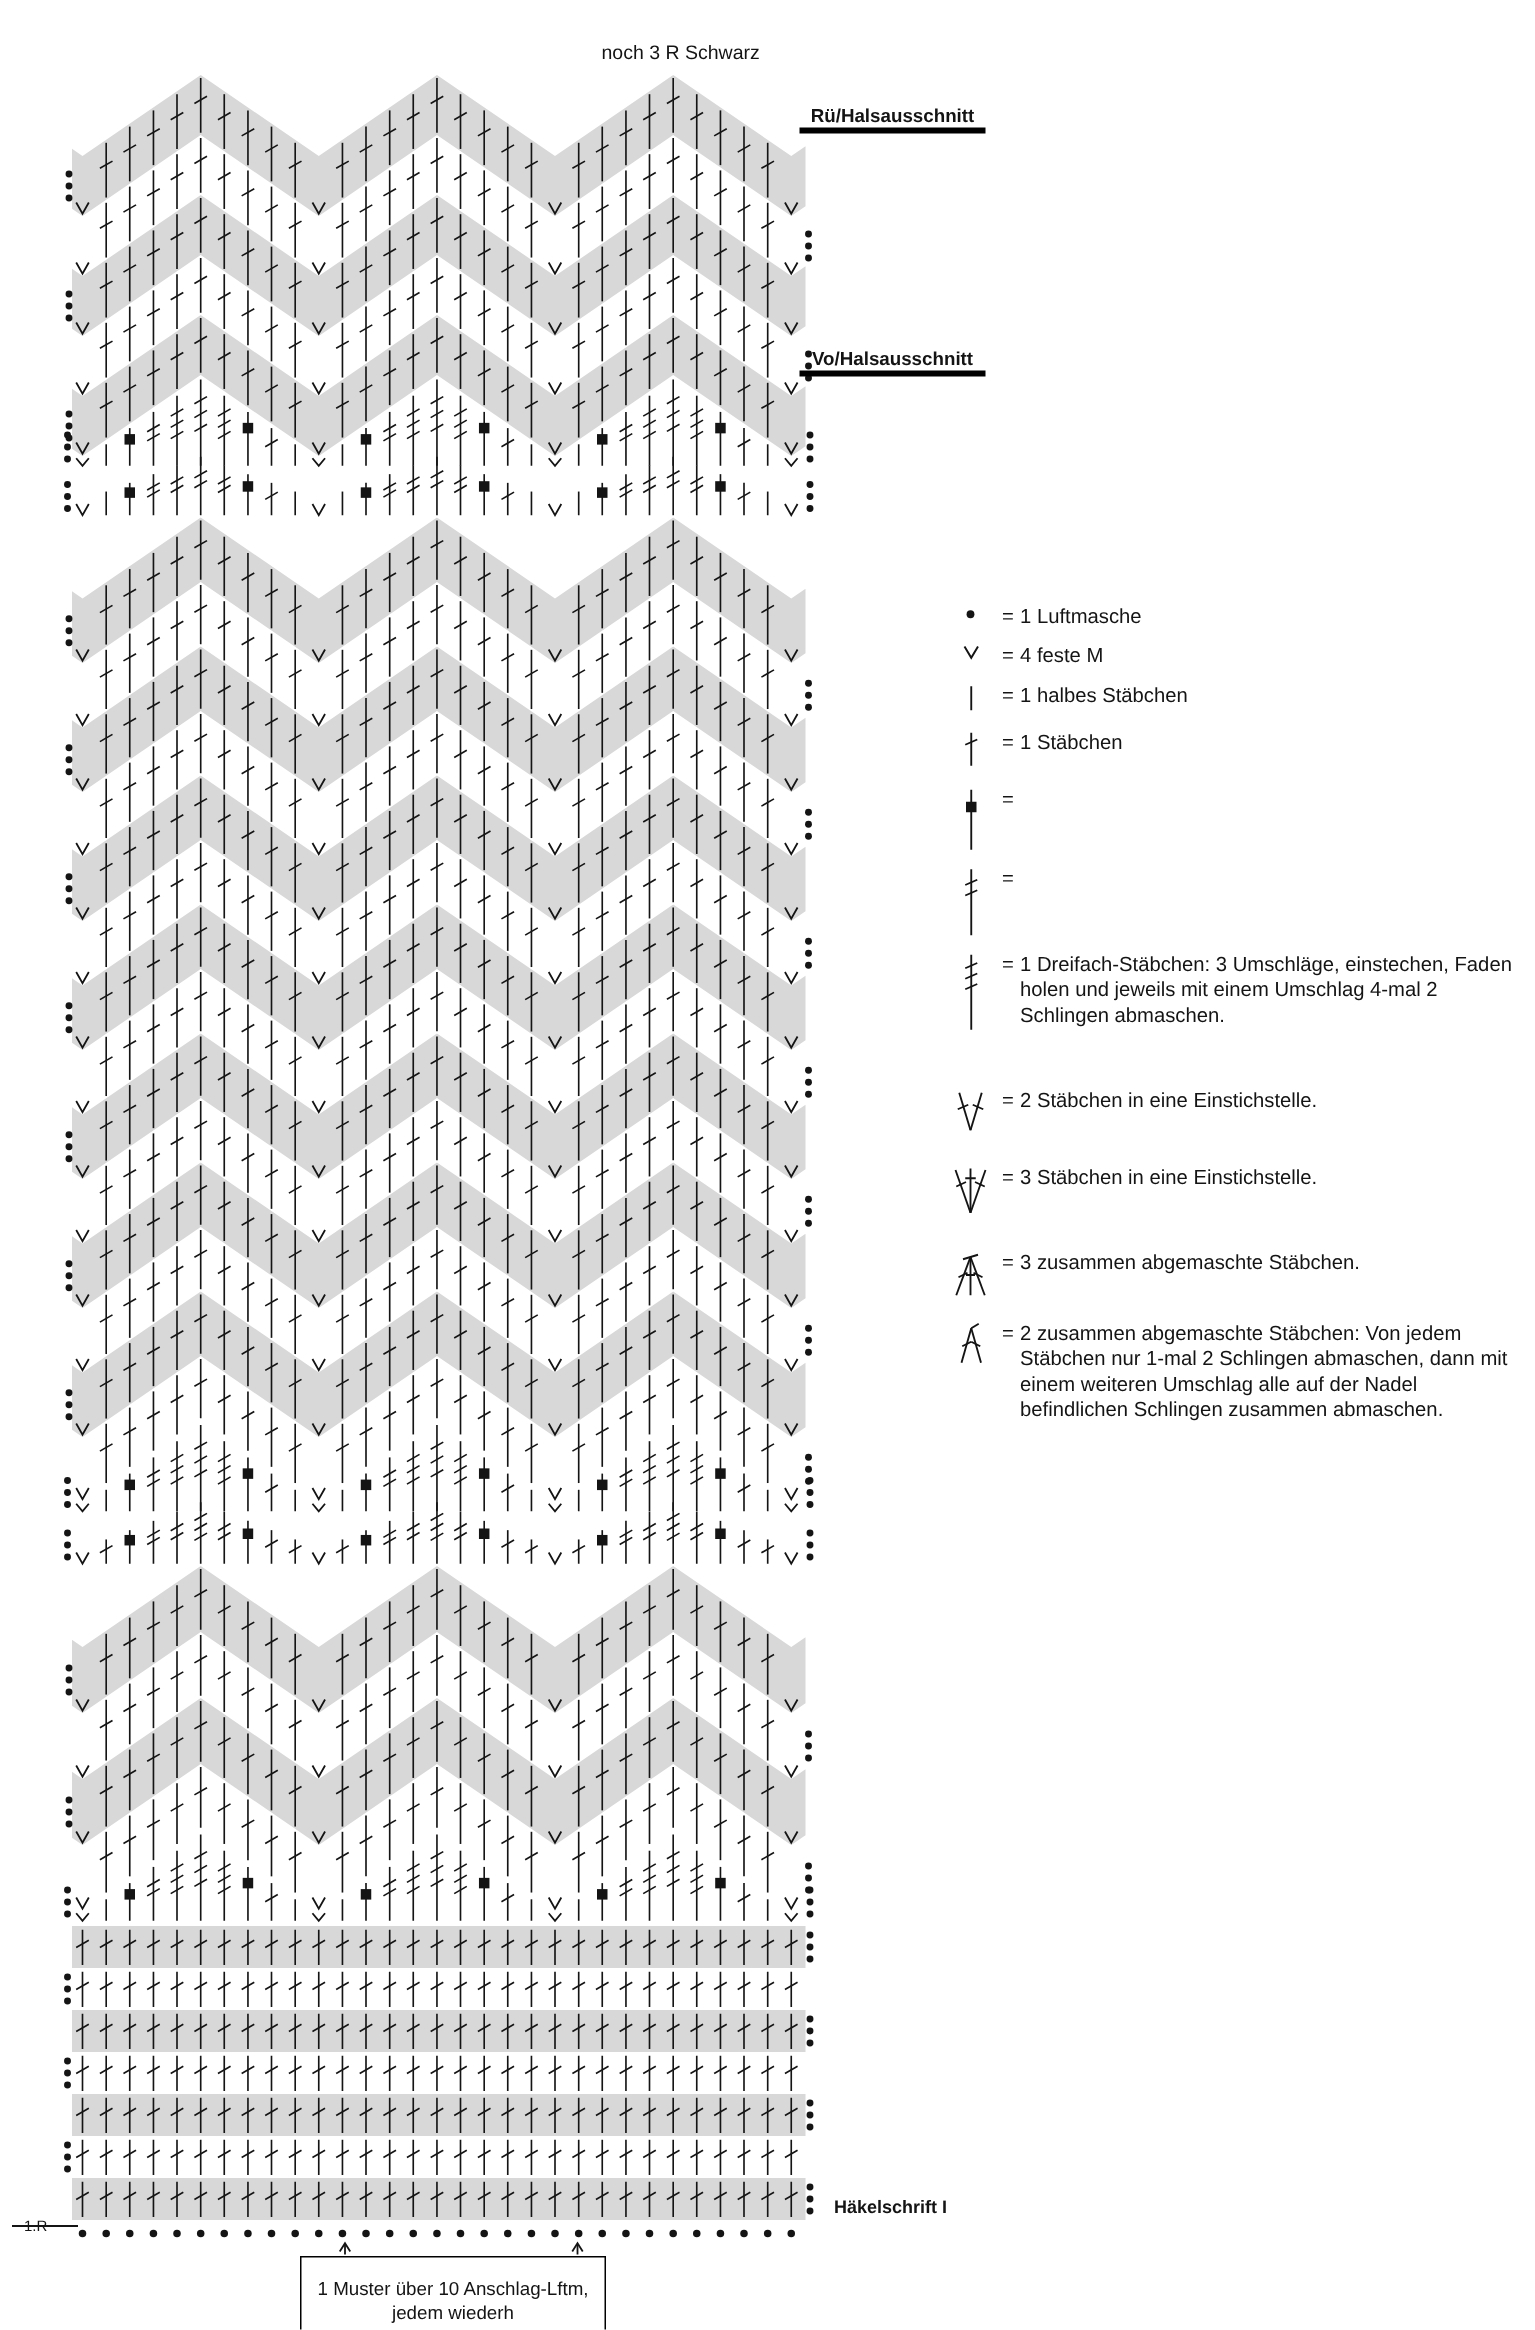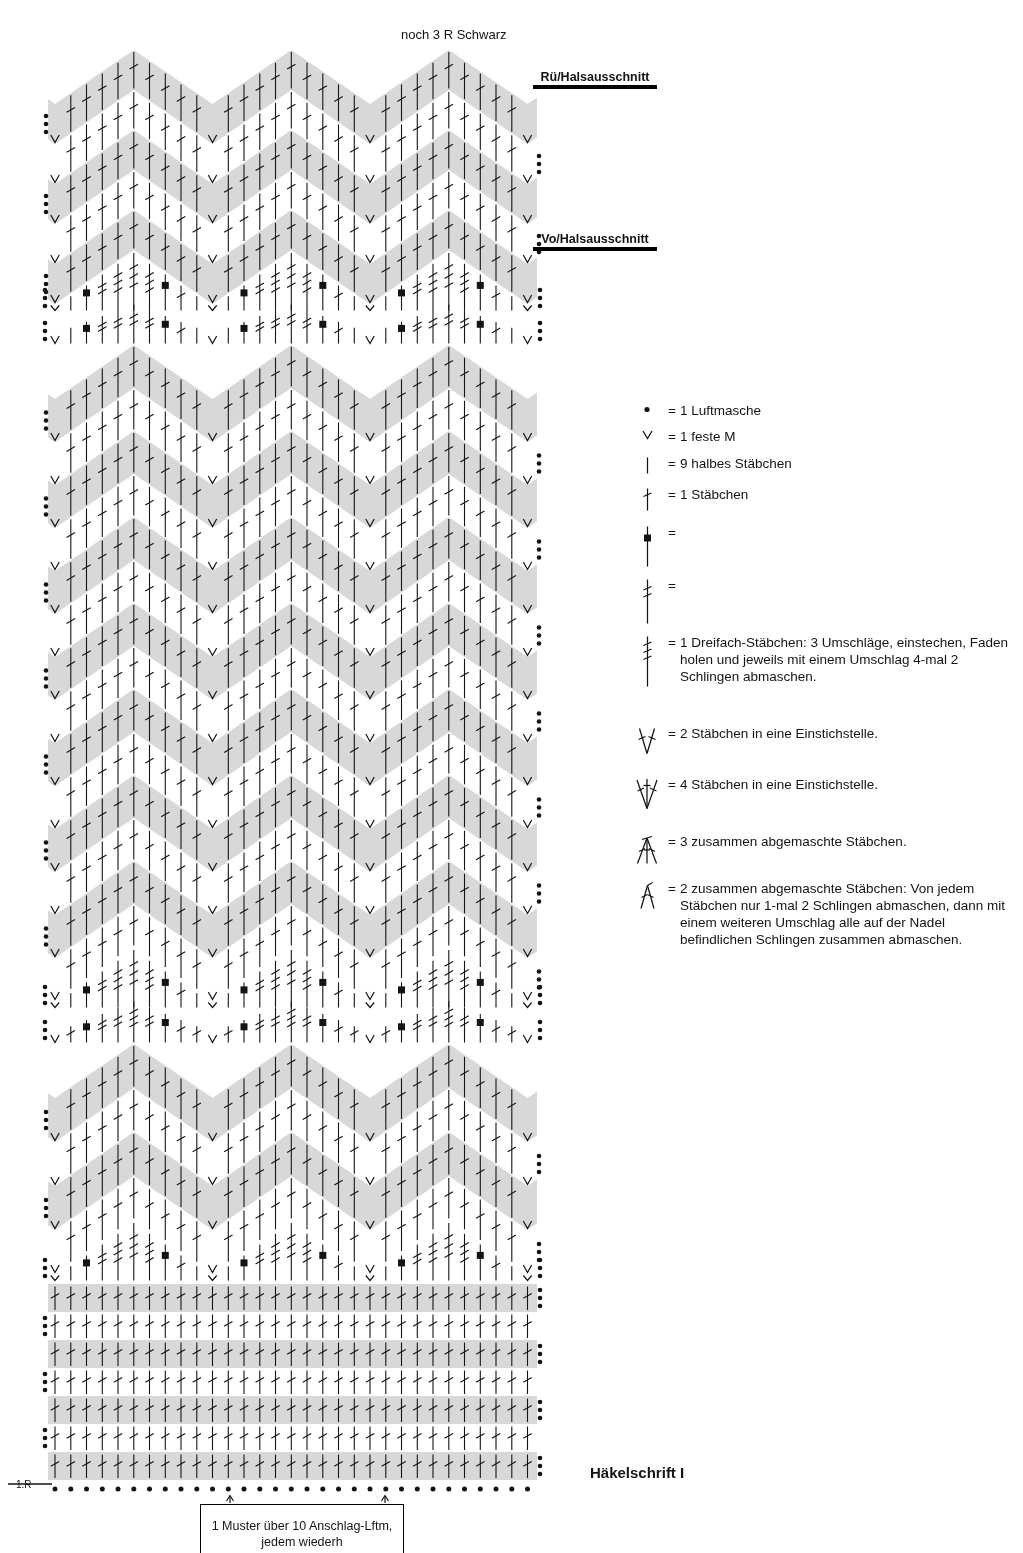--- a/index.html
+++ b/index.html
@@ -6,21 +6,21 @@
     font-family:"Liberation Sans",sans-serif;color:#141414;position:relative;overflow:hidden;}
   #chart-svg{position:absolute;left:0;top:0;}
   .lbl{position:absolute;font-size:13px;white-space:nowrap;}
   .bold{font-weight:bold;}
   .marker{position:absolute;}
   .marker .txt{font-size:12.5px;font-weight:bold;white-space:nowrap;text-align:center;}
   .marker .bar{height:3.5px;background:#000;margin-top:1px;width:124px;}
   #top-note{left:401px;top:27px;}
   #rue-marker{left:533px;top:70px;}
   #vo-marker{left:533px;top:232px;}
-  #chart-title{left:556px;top:1464px;font-size:15px;margin-left:34px;}
+  #chart-title{left:556px;top:1464px;font-size:12px;}
   #row1-label{left:16px;top:1479px;font-size:10px;}
   #caption-box{position:absolute;left:200px;top:1504px;width:198px;border:1px solid #000;
     background:#fff;text-align:center;font-size:12.5px;line-height:1.3;padding:13px 2px;}
   #legend{position:absolute;left:630px;top:403px;width:386px;}
   .legend-item{display:flex;align-items:flex-start;font-size:13.5px;line-height:1.24;}
   .legend-sym{width:34px;display:flex;justify-content:center;flex-shrink:0;}
   .legend-eq{width:16px;flex-shrink:0;text-align:center;}
   .legend-txt{flex:1;}
   .i1{margin-bottom:9px;} .i2{margin-bottom:11px;} .i3{margin-bottom:12px;}
   .i4{margin-bottom:13px;} .i5{margin-bottom:10px;} .i6{margin-bottom:10px;}
@@ -2360,30 +2360,30 @@
     <span class="legend-eq">=</span>
     <span class="legend-txt">1 Luftmasche</span>
   </div>
   <div class="legend-item i2">
     <span class="legend-sym">
         <svg width="13" height="11" viewBox="0 0 13 11">
           <path d="M2 2 L6.5 9.5 L11 2" fill="none" stroke="#141414" stroke-width="1.3"></path>
         </svg>
       </span>
     <span class="legend-eq">=</span>
-    <span class="legend-txt">1 feste M</span>
+    <span class="legend-txt">4 feste M</span>
   </div>
   <div class="legend-item i3">
     <span class="legend-sym">
         <svg width="13" height="19" viewBox="0 0 13 19">
           <line x1="6.5" y1="1.5" x2="6.5" y2="17.5" stroke="#141414" stroke-width="1.25"></line>
         </svg>
       </span>
     <span class="legend-eq">=</span>
-    <span class="legend-txt">9 halbes Stäbchen</span>
+    <span class="legend-txt">1 halbes Stäbchen</span>
   </div>
   <div class="legend-item i4">
     <span class="legend-sym">
         <svg width="13" height="25" viewBox="0 0 13 25">
           <line x1="6.5" y1="1.5" x2="6.5" y2="23.5" stroke="#141414" stroke-width="1.25"></line>
           <line x1="2.5" y1="9.5" x2="10.5" y2="6" stroke="#141414" stroke-width="1.25"></line>
         </svg>
       </span>
     <span class="legend-eq">=</span>
     <span class="legend-txt">1 Stäbchen</span>
@@ -2436,21 +2436,21 @@
         <svg width="28" height="33" viewBox="0 0 28 33">
           <line x1="14" y1="31.5" x2="4" y2="3" stroke="#141414" stroke-width="1.25"></line>
           <line x1="14" y1="31.5" x2="14" y2="2" stroke="#141414" stroke-width="1.25"></line>
           <line x1="14" y1="31.5" x2="24" y2="3" stroke="#141414" stroke-width="1.25"></line>
           <line x1="4.5" y1="14" x2="11" y2="11" stroke="#141414" stroke-width="1.25"></line>
           <line x1="10.5" y1="8.5" x2="17.5" y2="8.5" stroke="#141414" stroke-width="1.25"></line>
           <line x1="17" y1="11" x2="23.5" y2="14" stroke="#141414" stroke-width="1.25"></line>
         </svg>
       </span>
     <span class="legend-eq">=</span>
-    <span class="legend-txt">4 Stäbchen in eine Einstichstelle.</span>
+    <span class="legend-txt">3 Stäbchen in eine Einstichstelle.</span>
   </div>
   <div class="legend-item i10">
     <span class="legend-sym">
         <svg width="28" height="31" viewBox="0 0 28 31">
           <line x1="14" y1="4" x2="4.5" y2="29.5" stroke="#141414" stroke-width="1.25"></line>
           <line x1="14" y1="4" x2="14" y2="29.5" stroke="#141414" stroke-width="1.25"></line>
           <line x1="14" y1="4" x2="23.5" y2="29.5" stroke="#141414" stroke-width="1.25"></line>
           <line x1="6" y1="17.5" x2="12" y2="14.5" stroke="#141414" stroke-width="1.25"></line>
           <line x1="11" y1="16" x2="17" y2="16" stroke="#141414" stroke-width="1.25"></line>
           <line x1="16" y1="14.5" x2="22" y2="17.5" stroke="#141414" stroke-width="1.25"></line>

